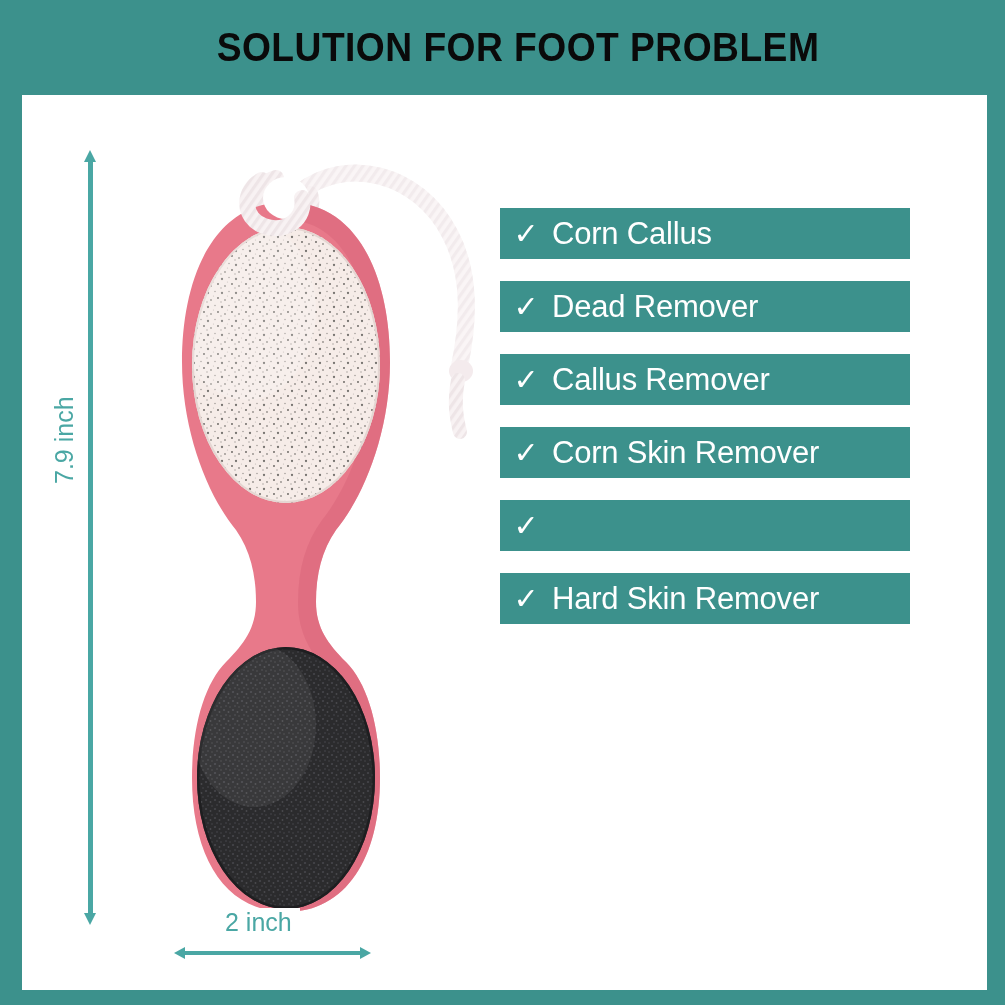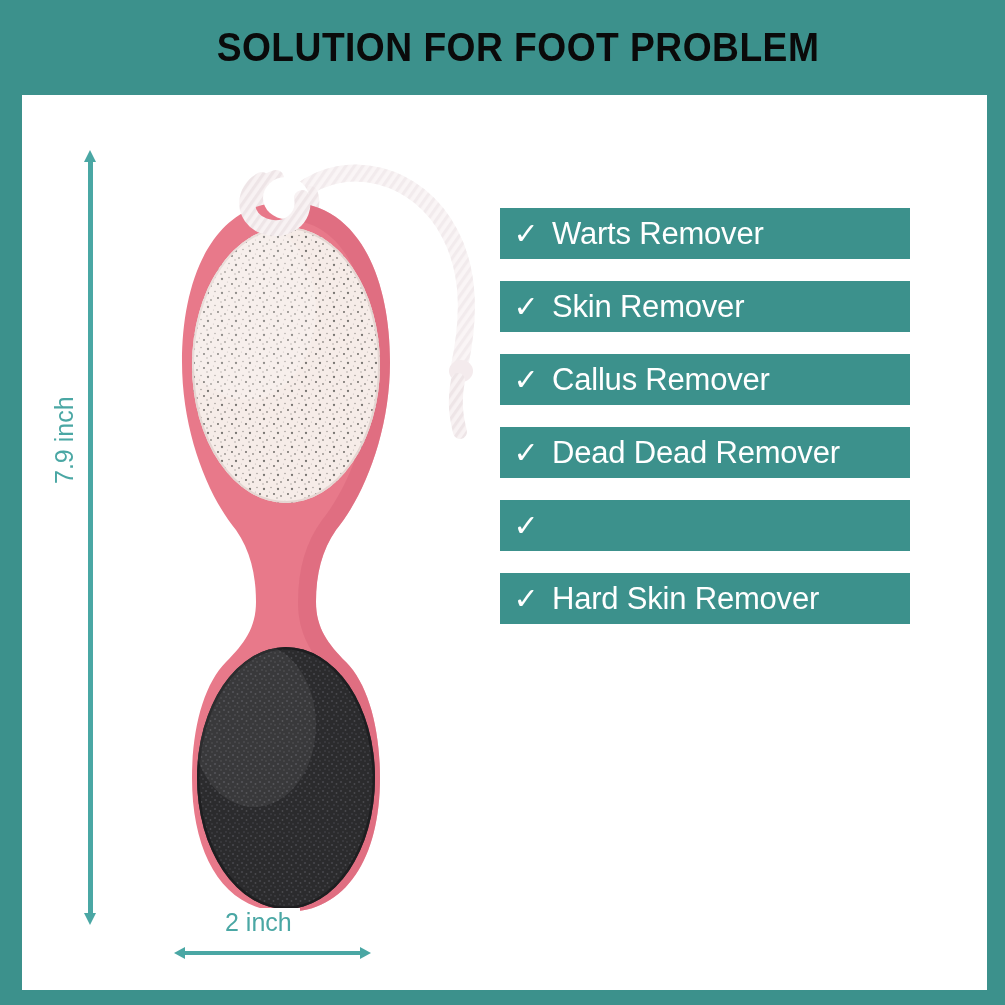--- a/index.html
+++ b/index.html
@@ -294,33 +294,33 @@
   <div class="dim-h">
     <div class="head-left"></div>
     <div class="shaft"></div>
     <div class="head-right"></div>
   </div>
   <div class="dim-h-label">2 inch</div>
 
   <div class="features">
     <div class="feature-row">
       <span class="feature-check">✓</span>
-      <span class="feature-label">Warts Remover</span>
-    </div>
-    <div class="feature-row">
-      <span class="feature-check">✓</span>
-      <span class="feature-label">Skin Remover</span>
+      <span class="feature-label">Corn Callus</span>
+    </div>
+    <div class="feature-row">
+      <span class="feature-check">✓</span>
+      <span class="feature-label">Dead Remover</span>
     </div>
     <div class="feature-row">
       <span class="feature-check">✓</span>
       <span class="feature-label">Callus Remover</span>
     </div>
     <div class="feature-row">
       <span class="feature-check">✓</span>
-      <span class="feature-label">Dead Dead Remover</span>
+      <span class="feature-label">Corn Skin Remover</span>
     </div>
     <div class="feature-row">
       <span class="feature-check">✓</span>
     </div>
     <div class="feature-row">
       <span class="feature-check">✓</span>
       <span class="feature-label">Hard Skin Remover</span>
     </div>
   </div>
 

